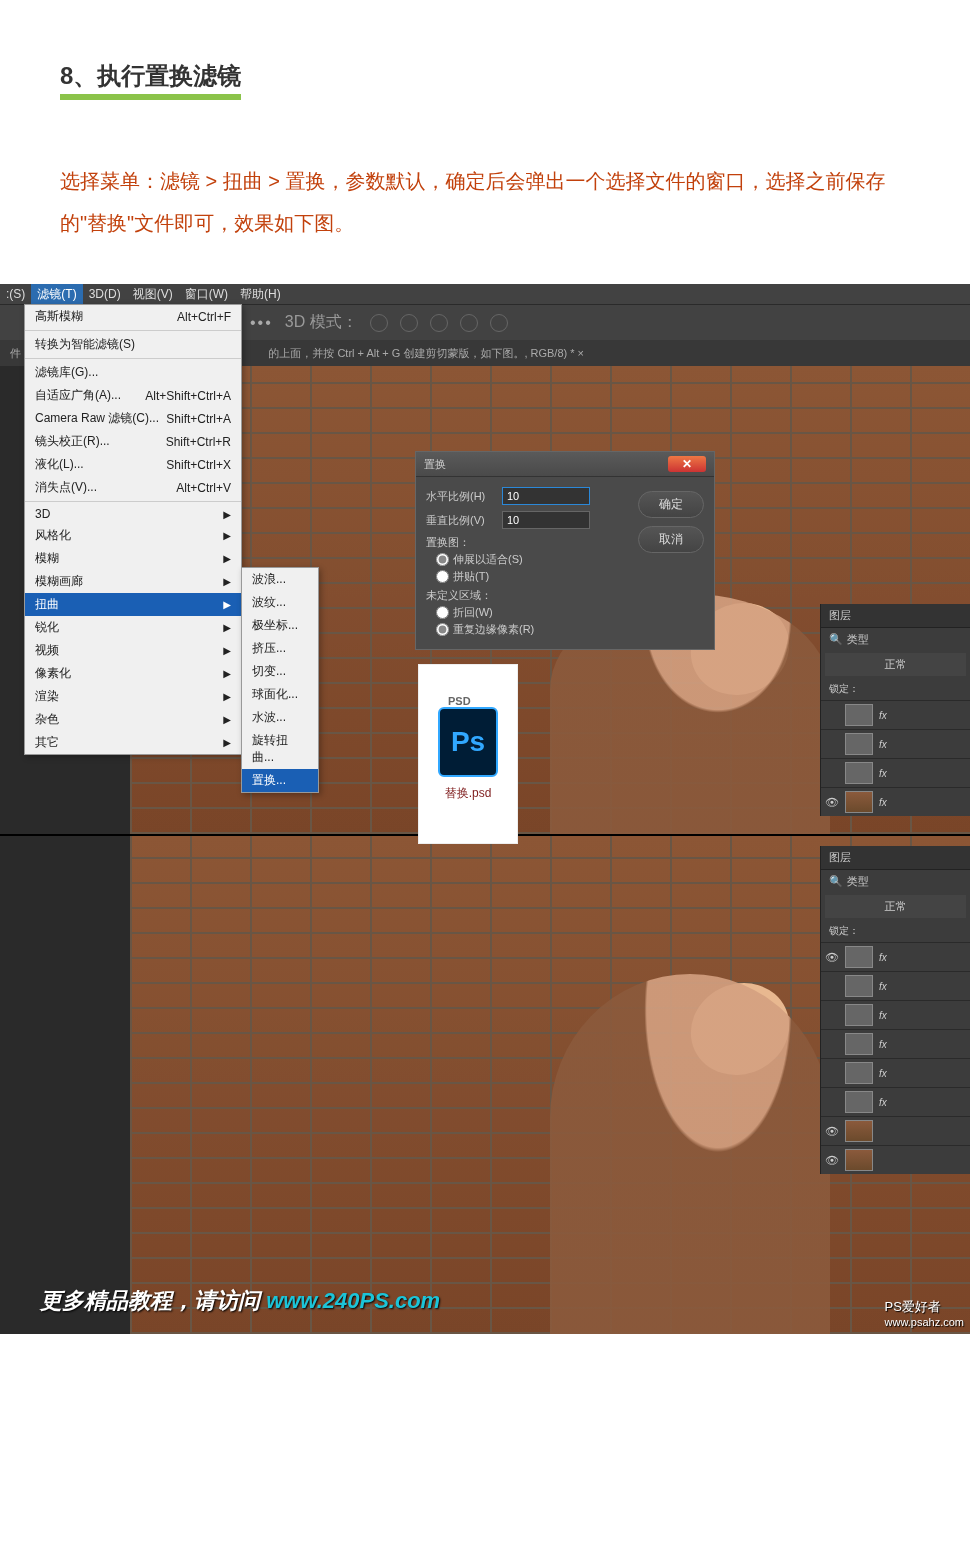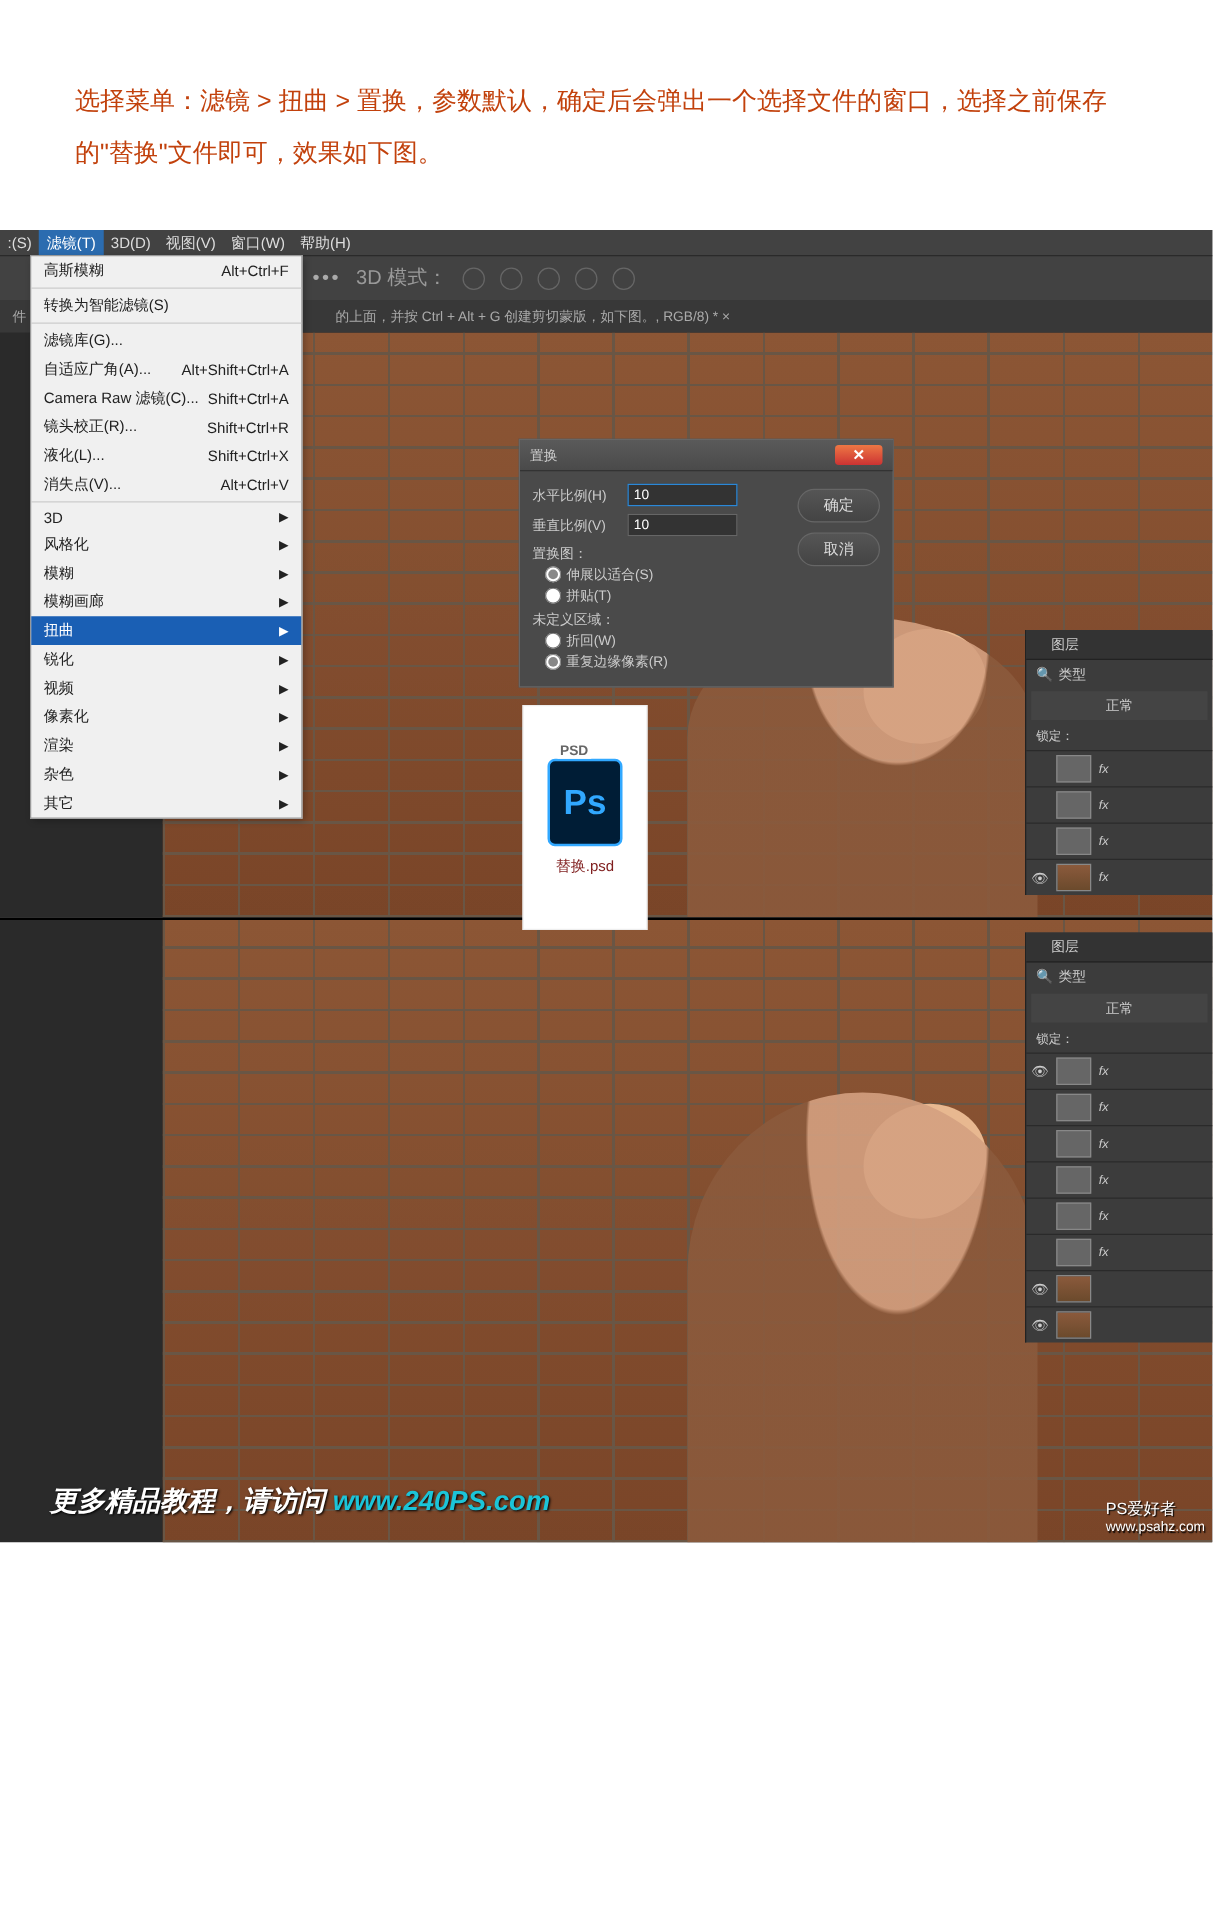--- a/index.html
+++ b/index.html
@@ -61,41 +61,42 @@
 .dialog-radio input { accent-color: #888; }
 .dialog-btns { display: flex; flex-direction: column; gap: 8px; padding-top: 4px; }
 .dialog-btn { background: linear-gradient(#555, #444); border: 1px solid #666; color: #ddd; padding: 4px 20px; border-radius: 14px; font-size: 12px; text-align: center; }
 
 .psd-file { position: absolute; left: 418px; top: 380px; width: 100px; height: 180px; background: #fff; display: flex; flex-direction: column; align-items: center; justify-content: center; z-index: 8; border: 1px solid #eee; }
 .psd-icon { width: 60px; height: 70px; background: #001d36; border-radius: 6px; display: flex; align-items: center; justify-content: center; color: #31a8ff; font-weight: bold; font-size: 28px; border: 2px solid #31a8ff; position: relative; }
 .psd-icon::before { content: "PSD"; position: absolute; top: -14px; left: 6px; font-size: 11px; color: #666; background: #fff; padding: 0 2px; }
 .psd-label { margin-top: 8px; font-size: 12px; color: #7f1d1d; }
 
 .layers-panel { position: absolute; right: 0; top: 320px; width: 150px; background: #3c3c3c; color: #ccc; font-size: 11px; border-left: 1px solid #222; z-index: 7; }
-.layers-panel .hdr { background: #333; padding: 4px 20px; border-bottom: 1px solid #222; }
+.layers-panel .hdr { background: #333; padding: 4px 8px; border-bottom: 1px solid #222; }
 .layers-panel .search { padding: 4px 8px; display: flex; align-items: center; gap: 4px; }
 .layers-panel .blend { padding: 4px 8px; background: #444; margin: 2px 4px; text-align: center; }
 .layers-panel .lock { padding: 4px 8px; font-size: 10px; }
 .layers-panel .row { display: flex; align-items: center; padding: 3px 4px; border-top: 1px solid #2a2a2a; gap: 6px; }
 .layers-panel .eye { width: 14px; text-align: center; }
 .layers-panel .thumb { width: 28px; height: 22px; background: #666; border: 1px solid #888; }
 .layers-panel .thumb.wall { background: linear-gradient(#8b5a3c, #6b4a2c); }
 .layers-panel .fx { font-size: 10px; font-style: italic; }
 
 .canvas-area2 { position: absolute; left: 130px; top: 0; right: 0; bottom: 0; overflow: hidden; }
 
 .footer-text { position: absolute; left: 40px; bottom: 18px; color: #fff; font-size: 22px; font-style: italic; font-weight: bold; z-index: 20; text-shadow: 1px 1px 2px #000; }
 .footer-text .link { color: #1cc4d8; }
 .watermark { position: absolute; right: 6px; bottom: 6px; color: #fff; font-size: 11px; z-index: 20; text-shadow: 1px 1px 1px #000; }
 .watermark .cn { font-size: 13px; }
 </style>
 </head>
 <body>
 
 <div class="article-section">
+  <div class="heading">8、执行置换滤镜</div>
   <div class="body-text">选择菜单：滤镜 &gt; 扭曲 &gt; 置换，参数默认，确定后会弹出一个选择文件的窗口，选择之前保存的"替换"文件即可，效果如下图。</div>
 </div>
 
 <div class="screenshot screenshot1">
 
   <div class="menubar">
     <span>:(S)</span>
     <span class="active">滤镜(T)</span>
     <span>3D(D)</span>
     <span>视图(V)</span>
@@ -198,20 +199,31 @@
     <div class="item">
         <span>杂色</span>
         <span class="arrow">▶</span>
       </div>
     <div class="item">
         <span>其它</span>
         <span class="arrow">▶</span>
       </div>
   </div>
 
+  <div class="submenu">
+    <div class="item">波浪...</div>
+    <div class="item">波纹...</div>
+    <div class="item">极坐标...</div>
+    <div class="item">挤压...</div>
+    <div class="item">切变...</div>
+    <div class="item">球面化...</div>
+    <div class="item">水波...</div>
+    <div class="item">旋转扭曲...</div>
+    <div class="item hl">置换...</div>
+  </div>
 
   <div class="dialog">
     <div class="dialog-title">
       <span>置换</span>
       <span class="dialog-close">✕</span>
     </div>
     <div class="dialog-body">
       <div class="dialog-fields">
         <div class="dialog-row">
           <label>水平比例(H)</label>

